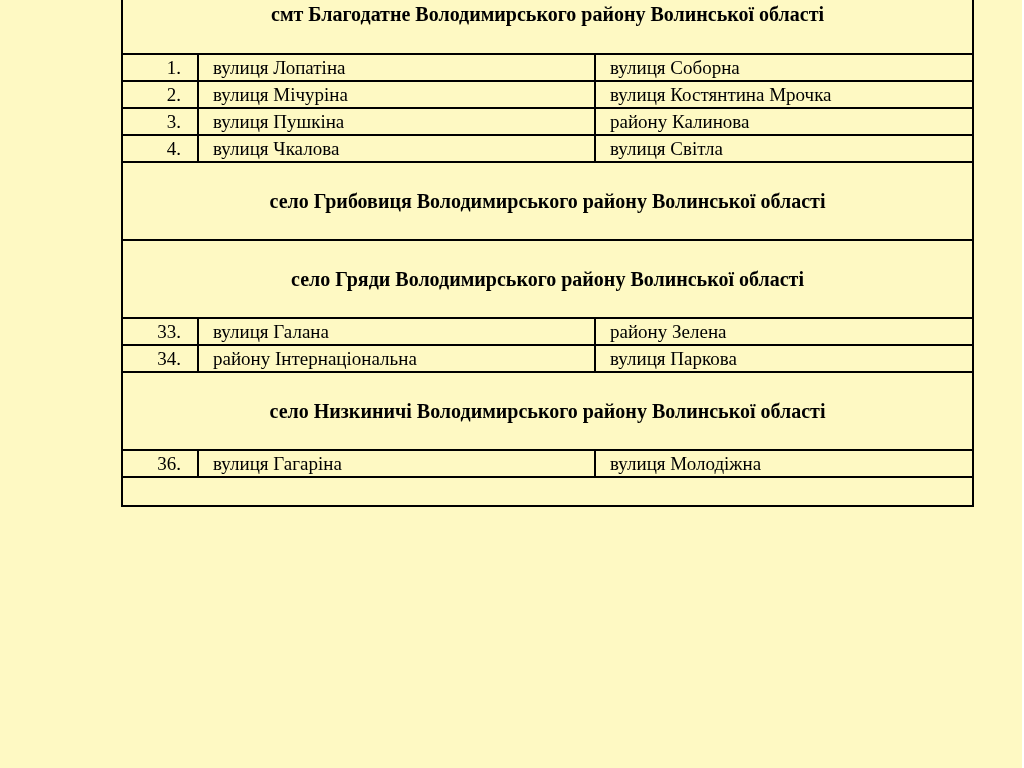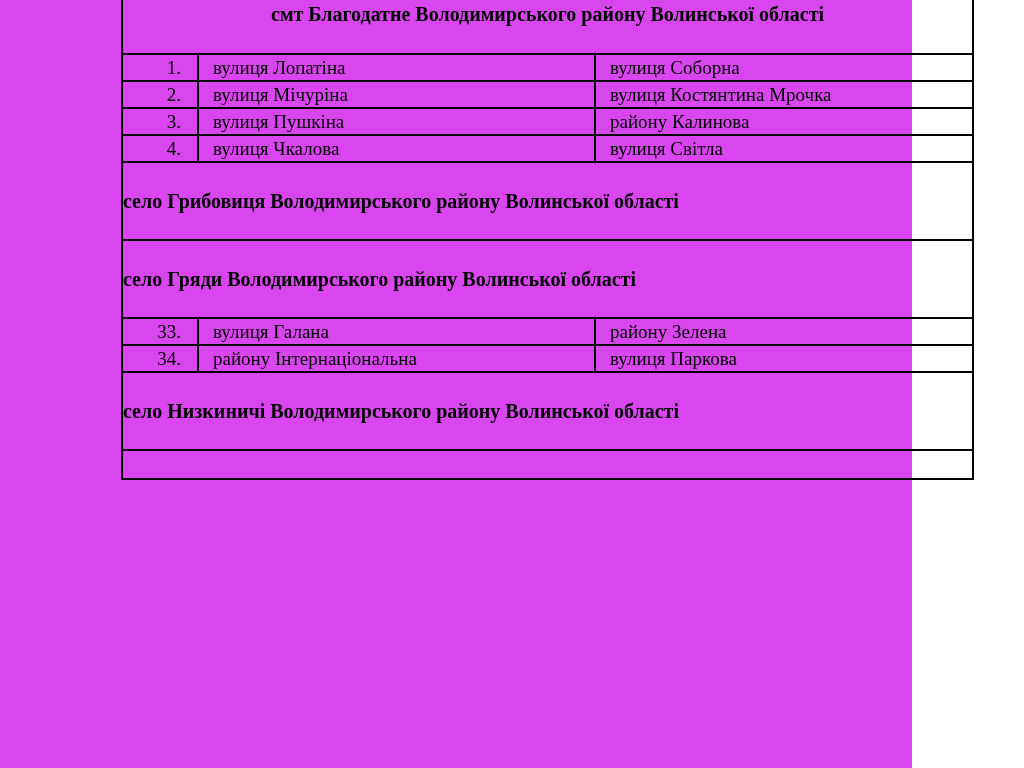--- a/index.html
+++ b/index.html
@@ -11,23 +11,23 @@
     position: relative;
     width: 1024px;
     height: 768px;
     overflow: hidden;
     font-family: "Liberation Serif", "DejaVu Serif", serif;
     color: #000000;
   }
   .doc-page {
     position: absolute;
     left: 0; top: 0;
-    width: 912px;
+    width: 1022px;
     height: 768px;
-    background: #d946ef;
+    background: #fef9c3;
   }
   table.rename-table {
     position: absolute;
     left: 121px;
     top: 0;
     border-collapse: collapse;
     table-layout: fixed;
     width: 851px;
   }
   table.rename-table td {
@@ -42,21 +42,21 @@
     height: 50px;
     vertical-align: top;
     text-align: center;
     font-weight: bold;
     font-size: 20px;
     padding-top: 3px;
   }
   tr.section-title-row td {
     height: 76px;
     vertical-align: middle;
-    text-align: left;
+    text-align: center;
     font-weight: bold;
     font-size: 20px;
   }
   tr.street-row td {
     height: 25px;
     vertical-align: middle;
     font-size: 19px;
   }
   tr.street-row td.num-cell {
     text-align: right;
@@ -121,19 +121,24 @@
     </tr>
     <tr class="street-row">
       <td class="num-cell">34.</td>
       <td class="name-cell">району Інтернаціональна</td>
       <td class="name-cell">вулиця Паркова</td>
     </tr>
 
     <tr class="section-title-row">
       <td colspan="3">село Низкиничі Володимирського району Волинської області</td>
     </tr>
+    <tr class="street-row">
+      <td class="num-cell">36.</td>
+      <td class="name-cell">вулиця Гагаріна</td>
+      <td class="name-cell">вулиця Молодіжна</td>
+    </tr>
 
     <tr class="empty-row">
       <td colspan="3"></td>
     </tr>
   </tbody>
     </table>
 </div>
 
 </body></html>

